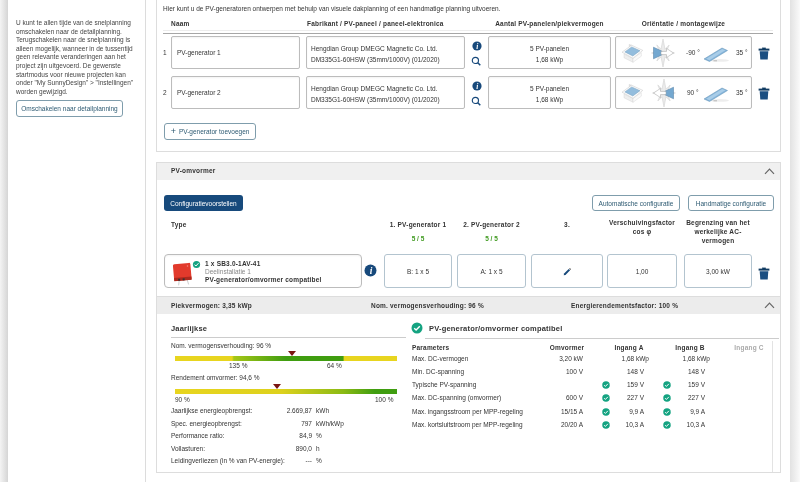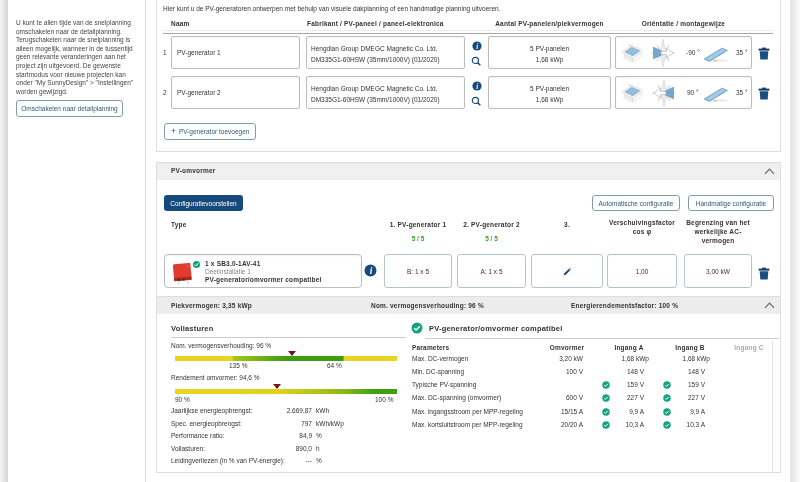--- a/index.html
+++ b/index.html
@@ -193,21 +193,21 @@
     </svg>
 
 <div class="abs" style="left:157px;top:296px;width:623px;height:18px;background:#ececec;border-top:1px solid #ddd;"></div>
 <div class="abs nw b" style="left:171px;top:302px;">Piekvermogen: 3,35 kWp</div>
 <div class="abs nw b" style="left:371px;top:302px;">Nom. vermogensverhouding: 96 %</div>
 <div class="abs nw b" style="left:571px;top:302px;">Energierendementsfactor: 100 %</div>
 <svg class="abs" style="left:764px;top:302px;" width="11" height="7" viewBox="0 0 11 7">
       <polyline points="1,5.8 5.5,1.2 10,5.8" fill="none" stroke="#666" stroke-width="1.2"></polyline>
     </svg>
 
-<div class="abs nw b" style="left:171px;top:324px;font-size:7.5px;">Vollasturen</div>
+<div class="abs nw b" style="left:171px;top:324px;font-size:7.5px;">Jaarlijkse</div>
 <div class="hr" style="left:171px;top:337px;width:235px;"></div>
 <div class="abs nw" style="left:171px;top:342px;">Nom. vermogensverhouding: 96 %</div>
 <div class="abs" style="left:175px;top:356px;width:222px;height:5px;background:linear-gradient(90deg,#e8d51f 0,#e8d51f 25.7%,#a6c717 26.5%,#3f9d10 50%,#3f9d10 75.7%,#e8d51f 76.2%,#e8d51f 100%);"></div>
 <div class="abs" style="left:288px;top:351px;width:0;height:0;border-left:4px solid transparent;border-right:4px solid transparent;border-top:5px solid #7a1512;"></div>
 <div class="abs nw" style="left:229px;top:362px;">135 %</div>
 <div class="abs nw" style="left:327px;top:362px;">64 %</div>
 <div class="abs nw" style="left:171px;top:374px;">Rendement omvormer: 94,6 %</div>
 <div class="abs" style="left:175px;top:389px;width:222px;height:5px;background:linear-gradient(90deg,#e8d51f 0,#ddd11d 48%,#8aba14 76%,#3f9d10 90%,#3f9d10 100%);"></div>
 <div class="abs" style="left:273px;top:384px;width:0;height:0;border-left:4px solid transparent;border-right:4px solid transparent;border-top:5px solid #7a1512;"></div>
 <div class="abs nw" style="left:175px;top:396px;">90 %</div>

